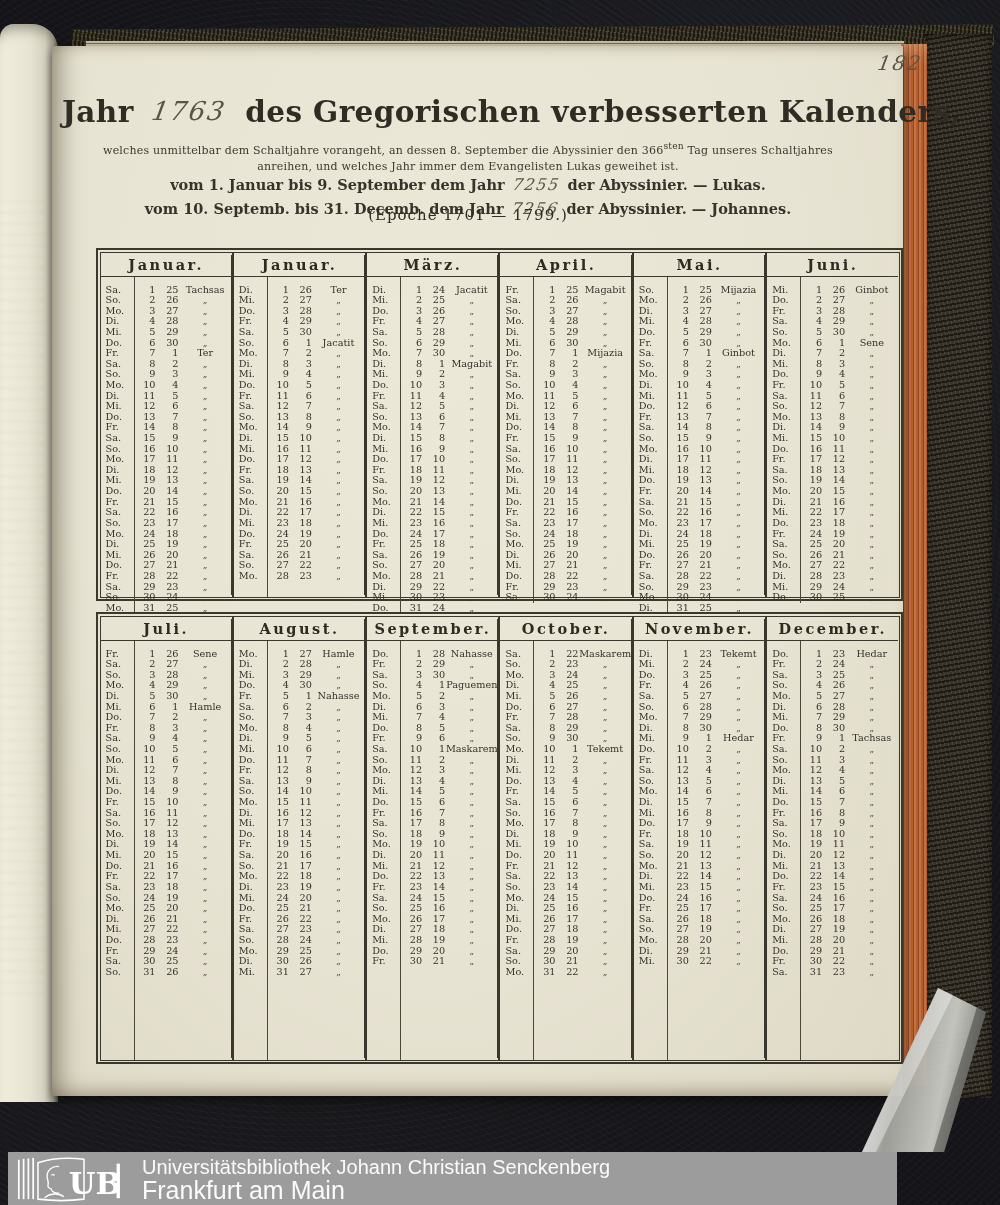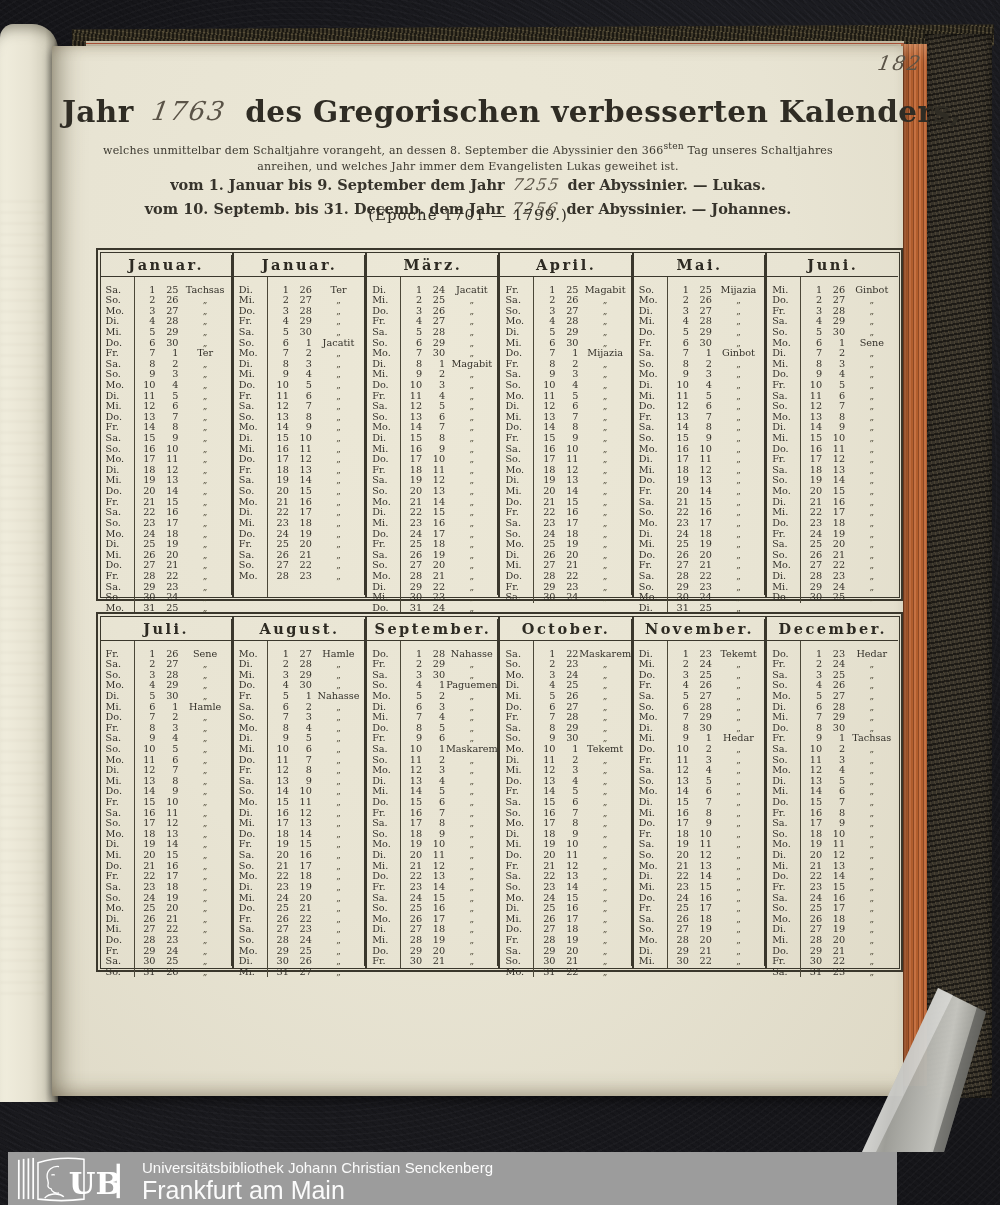--- a/index.html
+++ b/index.html
@@ -52,42 +52,42 @@
     transform:skewX(-10deg);color:#5a5347;letter-spacing:2px;}
   .title-year{font-size:26px;margin:0 8px;position:relative;top:-2px;}
   .subtitle{top:92px;font-size:11px;font-weight:normal;line-height:16px;color:#3b382f;letter-spacing:.2px;}
   .vom-block{top:127px;font-size:14.5px;font-weight:bold;line-height:24px;color:#36332b;}
   .vom-year{font-size:16px;margin:0 3px;letter-spacing:1.5px;}
   .epoche{top:160px;font-size:15px;font-weight:normal;letter-spacing:1px;color:#2f2c24;}
   
   .cal-table{position:absolute;left:44px;width:807px;border:2px solid #3a372c;padding:1.5px;
     background:rgba(0,0,0,0);box-sizing:border-box;}
   .cal-table-1{top:202px;height:353px;}
-  .cal-table-2{top:566px;height:360px;}
+  .cal-table-2{top:566px;height:452px;}
   .cal-inner{border:1px solid #3a372c;height:100%;display:flex;box-sizing:border-box;}
   .cal-month{flex:1 1 0;display:flex;flex-direction:column;min-width:0;}
   .cal-month + .cal-month{border-left:2px solid #3a372c;box-shadow:-3px 0 0 -2px #3a372c;}
   .cal-month-header{height:23px;line-height:23px;text-align:center;font-weight:bold;
     font-size:14.5px;letter-spacing:2.5px;border-bottom:1.5px solid #3a372c;color:#2d2a22;}
   .cal-rows{position:relative;flex:1;padding-top:8px;}
   .cal-rows::before{content:"";position:absolute;left:33px;top:0;bottom:0;width:1px;background:#4b4738;}
   .cal-row{display:flex;height:10.62px;line-height:10.62px;font-size:9.7px;color:#34312a;}
   .cell-wd{width:29px;padding-left:5px;box-sizing:border-box;}
   .cell-g{width:26px;text-align:right;}
   .cell-a{width:23px;text-align:right;}
   .cell-mn{flex:1;text-align:center;}
   .cell-mn.is-ditto{font-size:9px;color:#45412f;}
   
   .clip-svg{position:absolute;left:0;top:0;z-index:5;pointer-events:none;}
   
   .footer{position:absolute;left:8px;top:1152px;width:889px;height:53px;background:#9c9c9c;z-index:6;
     display:flex;align-items:center;}
   .ub-logo{margin-left:8px;flex:0 0 auto;}
   .ub-text{margin-left:14px;font-family:"Liberation Sans",sans-serif;color:#fbfbfb;}
-  .ub-line1{font-size:15px;line-height:23px;}
+  .ub-line1{font-size:20px;line-height:23px;}
   .ub-line2{font-size:25px;line-height:23px;}
 </style>
 </head>
 <body>
 
 <div class="scene">
 
   <div class="facing-page">
     <div class="ghost-text"></div>
   </div>

